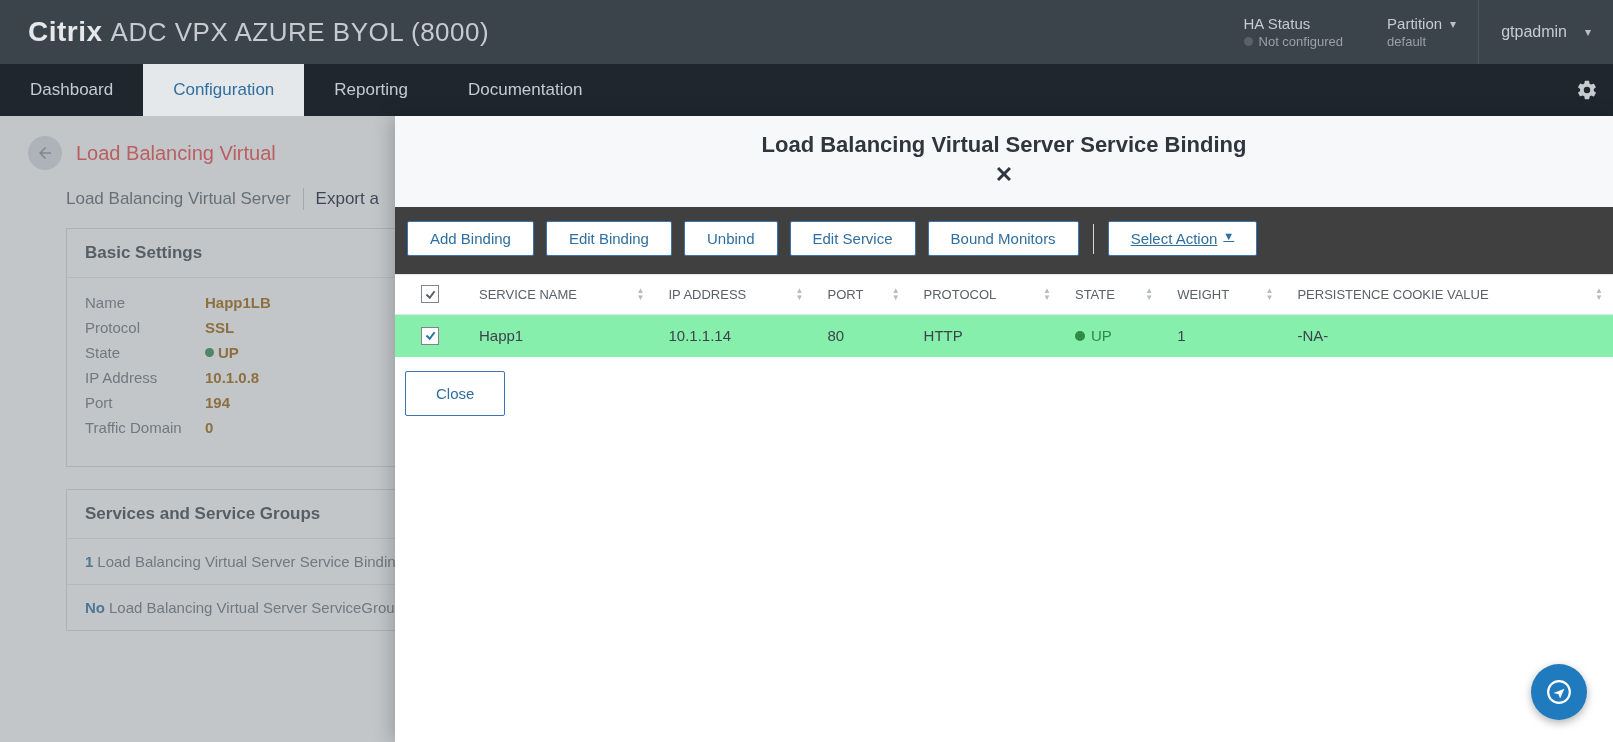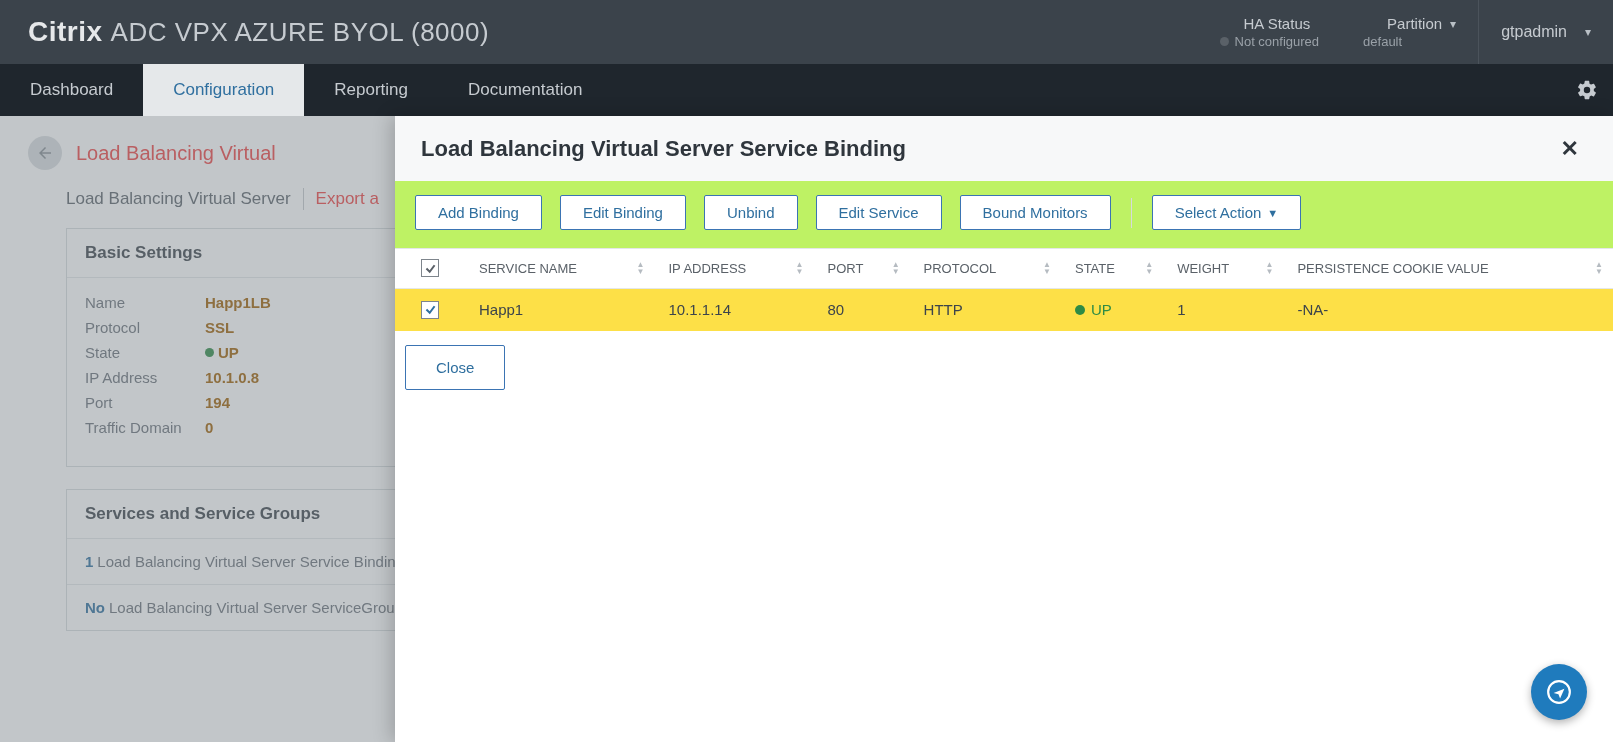--- a/index.html
+++ b/index.html
@@ -5,21 +5,21 @@
   * { box-sizing: border-box; margin: 0; padding: 0; font-family: -apple-system, BlinkMacSystemFont, "Segoe UI", Arial, sans-serif; }
   html, body { width: 1613px; height: 742px; overflow: hidden; background: #fff; }
 
   
   .topbar { height: 64px; background: #3b434b; display: flex; align-items: center; color: #d8dde1; }
   .brand { padding-left: 28px; display: flex; align-items: baseline; gap: 8px; }
   .brand-main { font-size: 28px; font-weight: 600; color: #e6e8ea; letter-spacing: 0.5px; }
   .brand-sub { font-size: 26px; font-weight: 400; color: #c6cbd0; letter-spacing: 0.5px; }
   .topbar-spacer { flex: 1; }
   .topbar-group { display: flex; align-items: center; padding: 0 22px; height: 100%; border-left: 1px solid #4b535b; }
-  .topbar-label { font-size: 15px; color: #c6cbd0; margin-left: 24px; }
+  .topbar-label { font-size: 15px; color: #c6cbd0; }
   .topbar-sub { font-size: 13px; color: #9aa1a8; margin-top: 2px; display:flex; align-items:center; gap:6px;}
   .dot-grey { width:9px;height:9px;border-radius:50%; background:#5a6168; display:inline-block;}
   .chev { margin-left: 8px; font-size: 12px; color:#b9c0c6; }
   .usergrp { display:flex; align-items:center; color:#c6cbd0; font-size:16px; gap:10px; }
 
   
   .navrow { height: 52px; background: #1f262d; display: flex; align-items: stretch; }
   .navtab { padding: 0 30px; display: flex; align-items: center; color: #c6cbd0; font-size: 17px; cursor: pointer; }
   .navtab.active { background: #e5e8ea; color: #2f6f9f; }
   .navrow-spacer { flex: 1; }
@@ -28,51 +28,51 @@
 
   
   .backpage { position: absolute; top: 116px; left:0; right:0; bottom:0; padding: 20px 28px; background:#fff; }
   .overlay { position:absolute; top:116px; left:0; right:0; bottom:0; background: rgba(120,128,135,0.45); }
   .pagehdr { display:flex; align-items:center; gap:14px; margin-bottom:18px; }
   .backbtn { width:34px; height:34px; border-radius:50%; background:#d9dde0; display:flex; align-items:center; justify-content:center; color:#868d93; }
   .pagetitle { font-size:20px; color:#ef4444; font-weight:400; }
   .breadcrumb { display:flex; align-items:center; gap:12px; margin: 6px 0 18px 38px; font-size:17px; }
   .breadcrumb .bc1 { color:#5b636a; }
   .breadcrumb .sep { width:1px; height:22px; background:#c5c9cd; }
-  .breadcrumb .bc2 { color:#ef4444; }
+  .breadcrumb .bc2 { color:#0f172a; }
   .card { border:1px solid #d8dcdf; margin-left:38px; width: 720px; }
   .card-hdr { padding:14px 18px; font-size:17px; color:#3c444b; font-weight:600; border-bottom:1px solid #e4e7e9; }
   .card-body { padding: 12px 18px 26px; }
   .kv { display:flex; font-size:15px; padding:4px 0; }
   .kv .k { width:120px; color:#6b727a; }
   .kv .v { color:#a16207; font-weight:700; }
   .st-up { color:#2e8b45; font-weight:600; display:flex; align-items:center; gap:4px;}
   .dot-green { width:9px;height:9px;border-radius:50%;background:#2e8b45;display:inline-block;}
   .card2 { border:1px solid #d8dcdf; margin-left:38px; margin-top:22px; width:720px; }
   .svc-row { padding:14px 18px; border-bottom:1px solid #e4e7e9; font-size:15px; color:#6b727a;}
   .svc-row .num { color:#2f6f9f; font-weight:600; margin-right:4px; }
   .svc-row:last-child { border-bottom:none; }
 
   
   .panel { position:absolute; top:116px; left:395px; right:0; bottom:0; background:#fff; box-shadow:-4px 0 18px rgba(0,0,0,0.2); display:flex; flex-direction:column; }
-  .panel-hdr { display:flex; align-items:center; justify-content:space-between; padding:16px 26px 14px; border-bottom:1px solid transparent; background:#f7f8f9; }
+  .panel-hdr { display:flex; align-items:center; justify-content:flex-end; padding:16px 26px 14px; border-bottom:1px solid transparent; background:#f7f8f9;flex-direction:column; }
   .panel-title { font-size:22px; font-weight:600; color:#2f363d; }
   .close-x { font-size:22px; font-weight:700; color:#2f363d; cursor:pointer; padding:4px 8px; }
-  .toolbar { display:flex; align-items:center; gap:18px; padding: 14px 20px 18px; border-bottom:1px solid #e4e7e9; background:#bef264; }
+  .toolbar { display:flex; align-items:center; gap:12px; padding: 14px 12px 18px; border-bottom:1px solid #e4e7e9; background:#404040; }
   .btn { border:1px solid #3b74b3; background:#fff; color:#2f6f9f; font-size:15px; padding:8px 22px; border-radius:2px; cursor:pointer; }
   .vdiv { width:1px; height:30px; background:#d6d9dc; margin:0 2px; }
-  .btn.select { display:flex; align-items:center; gap:6px; }
+  .btn.select { display:flex; align-items:flex-start; gap:6px;text-decoration:underline; }
   .btn .caret { font-size:11px; }
 
   
   .tbl { width:100%; border-collapse:collapse; }
   .tbl th { text-align:left; font-size:13px; font-weight:500; color:#5a6168; padding:10px 14px; border-bottom:1px solid #e4e7e9; position:relative; background:#fff; }
   .tbl th .sorters { position:absolute; right:10px; top:50%; transform:translateY(-50%); display:flex; flex-direction:column; gap:1px; color:#b5bbc1; font-size:8px; line-height:7px;}
   .tbl td { font-size:15px; color:#3c444b; padding:12px 14px; }
-  .tbl tbody tr.sel { background:#fde047; }
+  .tbl tbody tr.sel { background:#86efac; }
   .chk { width:18px; height:18px; border:1px solid #7e858c; background:#fff; display:inline-flex; align-items:center; justify-content:center; cursor:pointer; }
   .chk svg { width:13px; height:13px; stroke:#2f6f9f; stroke-width:2.5; fill:none; }
   .chk.hdr svg { stroke:#5a6168; }
   .state-cell { display:flex; align-items:center; gap:6px; }
   .state-dot { width:10px;height:10px;border-radius:50%;background:#2e8b45; }
   .state-txt { color:#2e8b45; }
 
   .closebar { padding:14px 10px; }
   .btn.close { padding:13px 30px; }
 

